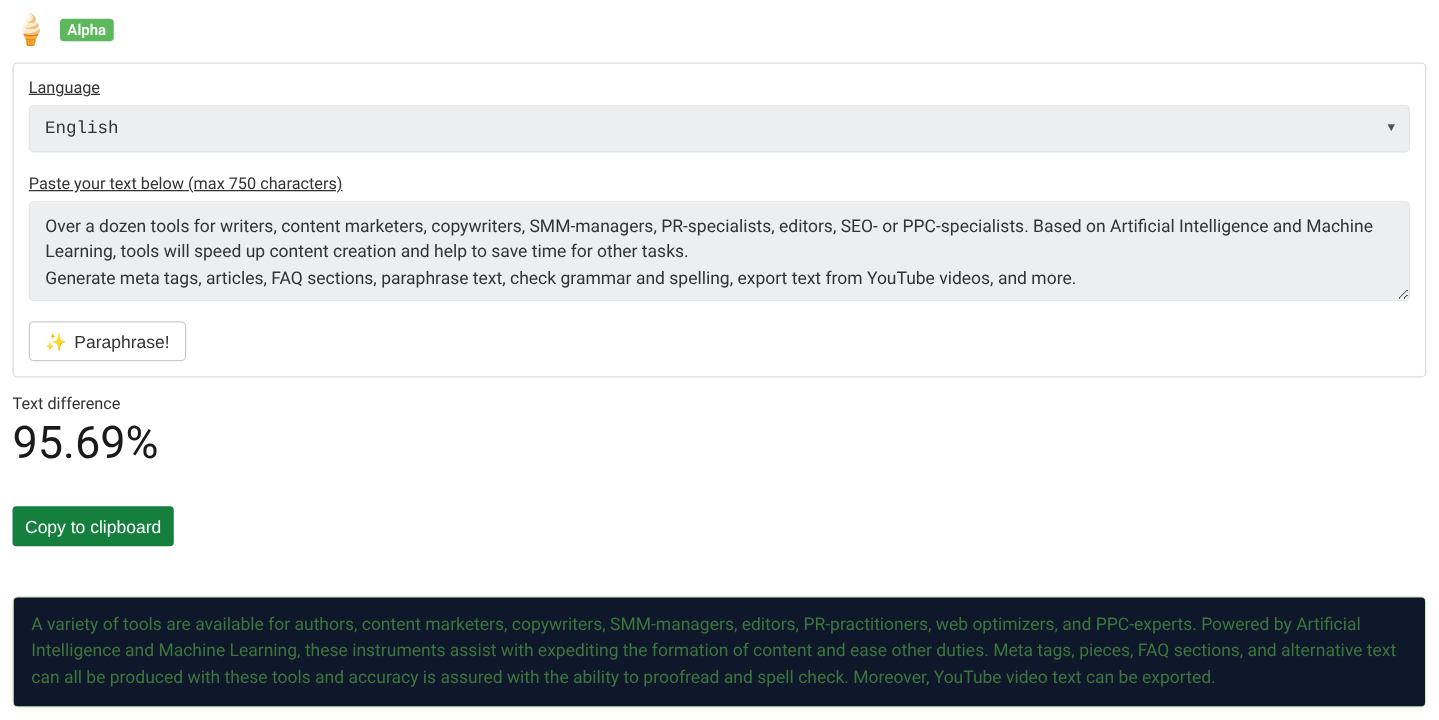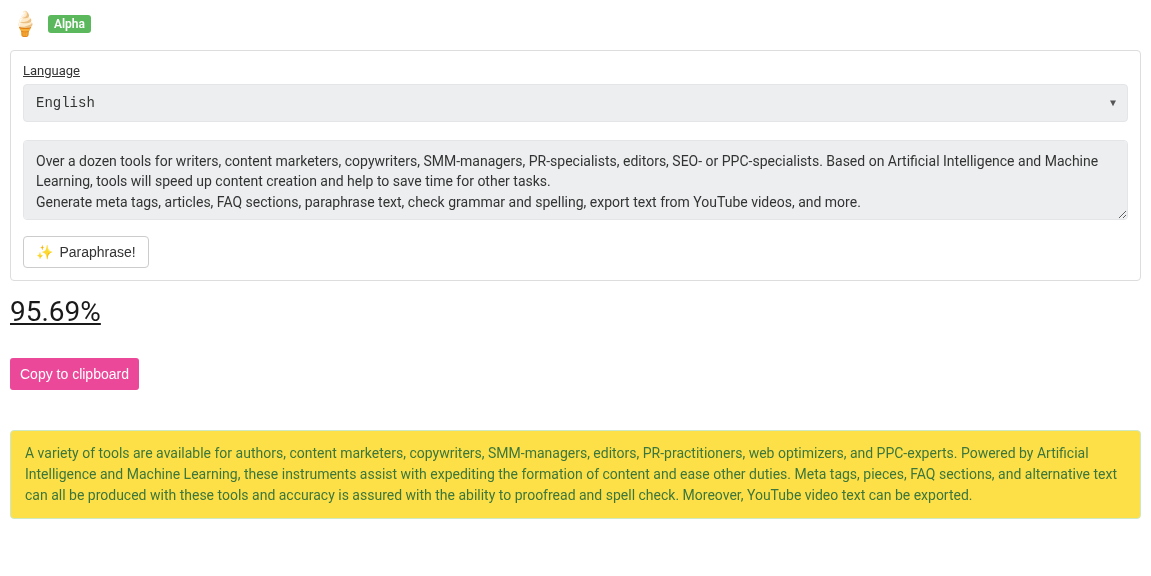--- a/index.html
+++ b/index.html
@@ -104,37 +104,36 @@
     }
     .diff-section {
       margin-bottom: 30px;
     }
     .diff-label {
       font-size: 13px;
       color: #333;
       margin-bottom: 2px;
     }
     .diff-value {
-      font-size: 28px;
+      font-size: 36px;
       font-weight: 400;
       color: #1a1a1a;
-      text-decoration: underline;
     }
     .btn-copy {
-      background: #ec4899;
+      background: #15803d;
       color: #fff;
       border: none;
       border-radius: 3px;
       padding: 8px 10px;
       font-size: 14px;
       cursor: pointer;
       margin-bottom: 40px;
     }
     .result-box {
-      background: #fde047;
+      background: #0f172a;
       border: 1px solid #cde9c3;
       border-radius: 4px;
       padding: 12px 14px;
       color: #3c763d;
       font-size: 14px;
       line-height: 1.5;
     }
   </style>
 </head>
 <body>
@@ -146,30 +145,32 @@
   <span class="badge">Alpha</span>
 </div>
 
 <div class="card">
   <label class="label">Language</label>
   <div class="select-wrapper">
     <div class="select">English</div>
     <span class="select-caret">▼</span>
   </div>
 
+  <label class="label">Paste your text below (max 750 characters)</label>
   <textarea class="textarea" style="">Over a dozen tools for writers, content marketers, copywriters, SMM-managers, PR-specialists, editors, SEO- or PPC-specialists. Based on Artificial Intelligence and Machine Learning, tools will speed up content creation and help to save time for other tasks.
 Generate meta tags, articles, FAQ sections, paraphrase text, check grammar and spelling, export text from YouTube videos, and more.</textarea>
 
   <button class="btn-paraphrase">
     <span>✨</span>
     <span>Paraphrase!</span>
   </button>
 </div>
 
 <div class="diff-section">
+  <div class="diff-label">Text difference</div>
   <div class="diff-value">95.69%</div>
 </div>
 
 <button class="btn-copy">Copy to clipboard</button>
 
 <div class="result-box">A variety of tools are available for authors, content marketers, copywriters, SMM-managers, editors, PR-practitioners, web optimizers, and PPC-experts. Powered by Artificial Intelligence and Machine Learning, these instruments assist with expediting the formation of content and ease other duties. Meta tags, pieces, FAQ sections, and alternative text can all be produced with these tools and accuracy is assured with the ability to proofread and spell check. Moreover, YouTube video text can be exported.</div>
 
 
 
 

